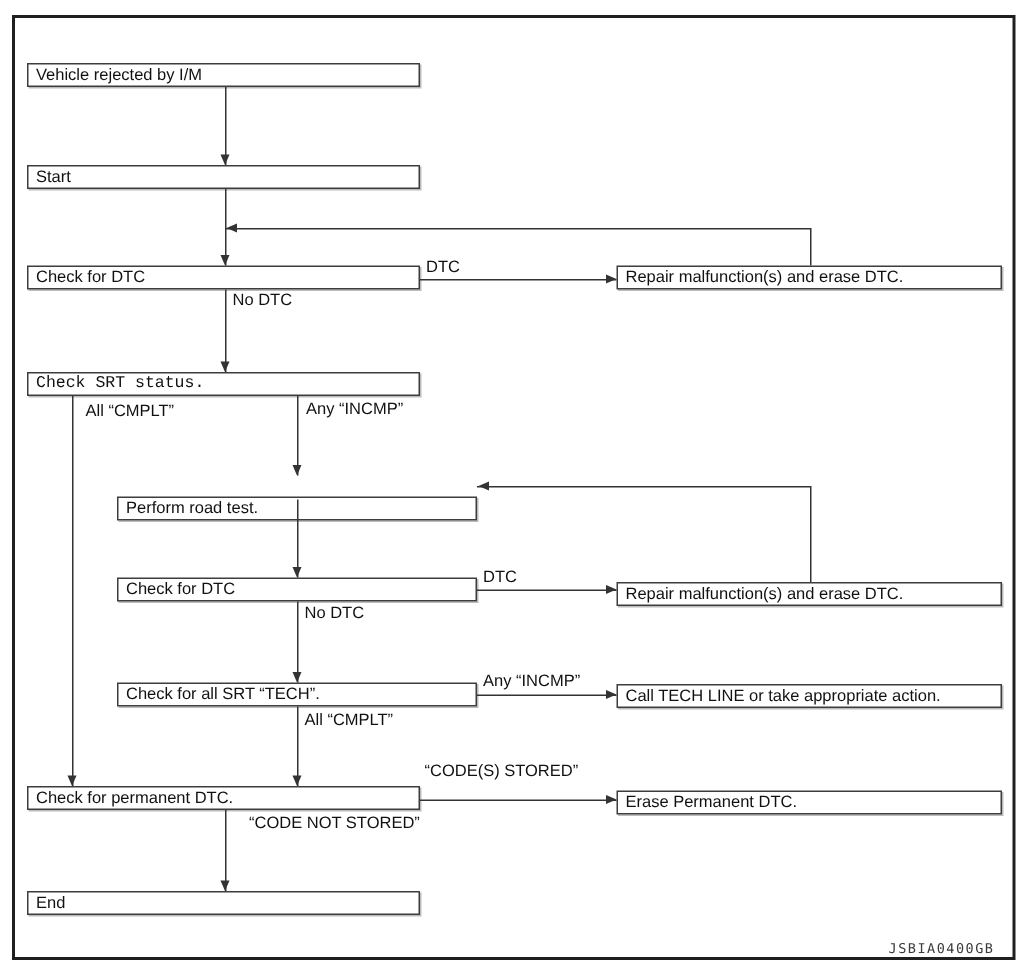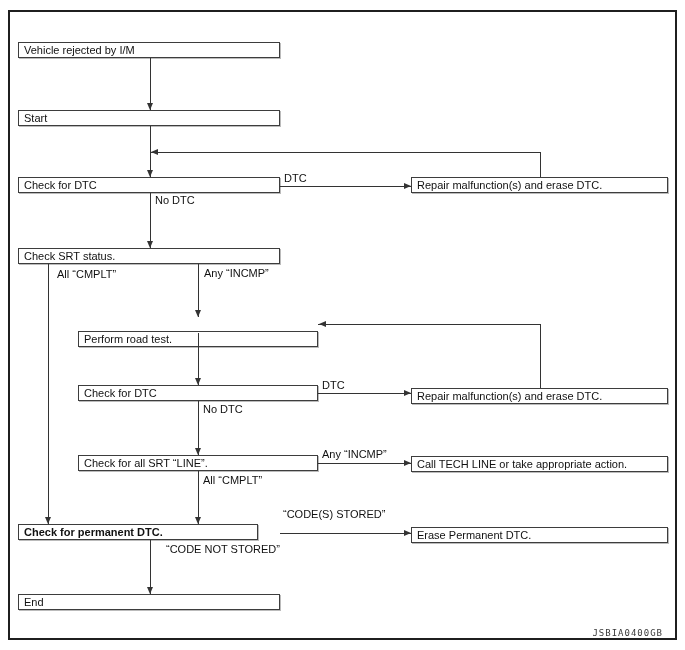--- a/index.html
+++ b/index.html
@@ -24,27 +24,27 @@
 </style>
 </head>
 <body>
 
 <div class="canvas">
   <div class="frame"></div>
 
   <div class="box" style="left:18px;top:42px;width:262px;">Vehicle rejected by I/M</div>
   <div class="box" style="left:18px;top:110px;width:262px;">Start</div>
   <div class="box" style="left:18px;top:177px;width:262px;">Check for DTC</div>
-  <div class="box" style="left:18px;top:248px;width:262px;">Check SRT status.</div>
-  <div class="box" style="left:18px;top:524px;width:240px;font-weight:bold;">Check for permanent DTC.</div>
+  <div class="box" style="left:18px;top:248px;width:262px;font-family:Liberation Mono, monospace;">Check SRT status.</div>
+  <div class="box" style="left:18px;top:524px;width:262px;">Check for permanent DTC.</div>
   <div class="box" style="left:18px;top:594px;width:262px;">End</div>
 
   <div class="box" style="left:78px;top:331px;width:240px;">Perform road test.</div>
   <div class="box" style="left:78px;top:385px;width:240px;">Check for DTC</div>
-  <div class="box" style="left:78px;top:455px;width:240px;">Check for all SRT “LINE”.</div>
+  <div class="box" style="left:78px;top:455px;width:240px;">Check for all SRT “TECH”.</div>
 
   <div class="box" style="left:411px;top:177px;width:257px;">Repair malfunction(s) and erase DTC.</div>
   <div class="box" style="left:411px;top:388px;width:257px;">Repair malfunction(s) and erase DTC.</div>
   <div class="box" style="left:411px;top:527px;width:257px;">Erase Permanent DTC.</div>
   <div class="box" style="left:411px;top:456px;width:257px;">Call TECH LINE or take appropriate action.</div>
 
   <div class="vl" style="left:150px;top:58px;height:52px;"></div>
   <div class="vl" style="left:150px;top:126px;height:51px;"></div>
   <div class="vl" style="left:540px;top:152px;height:25px;"></div>
   <div class="vl" style="left:150px;top:193px;height:55px;"></div>

